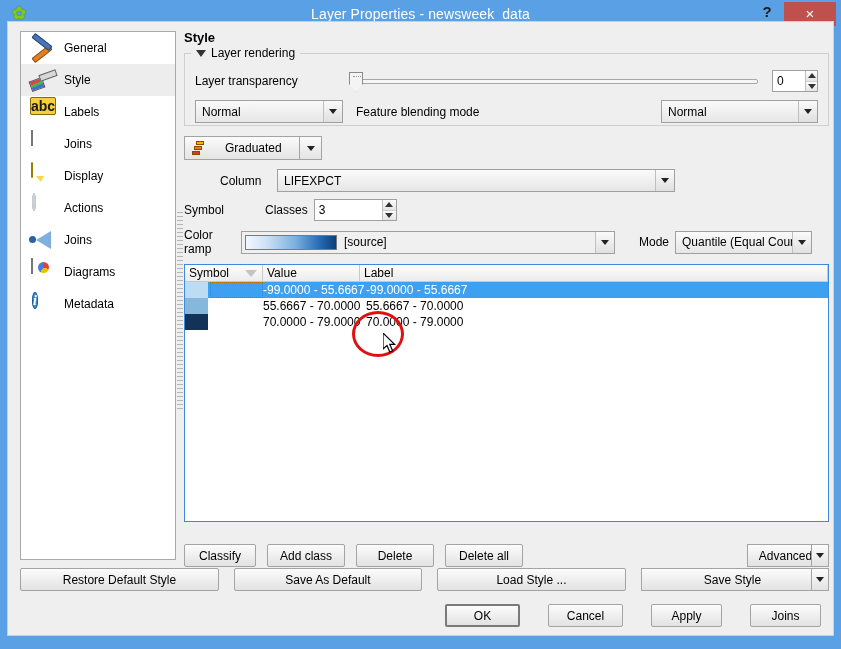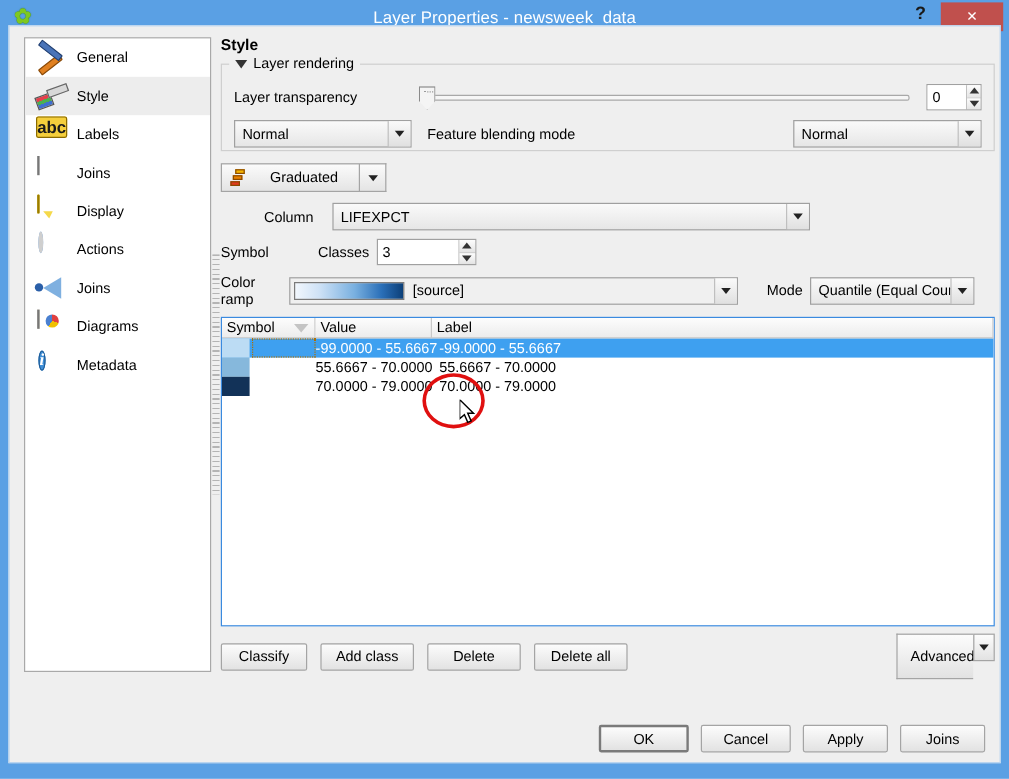--- a/index.html
+++ b/index.html
@@ -304,31 +304,31 @@
   #annot-ellipse{
     position:absolute; left:168px; top:281px;
     width:52px; height:46px;
     border:3px solid #e01010; border-radius:50%;
     pointer-events:none; z-index:50;
   }
   
   #cursor { position:absolute; left:199px; top:303px; z-index:60; pointer-events:none; }
 
   
-  #btn-row1 { display:flex; align-items:center; margin-top:6px; }
+  #btn-row1 { display:flex; margin-top:22px; }
   #btn-row2 {
     position:absolute; left:12px; bottom:44px;
     width:809px; display:flex; gap:15px;
   }
   #btn-row3 {
-    position:absolute; right:12px; bottom:8px; display:flex; gap:10px;
+    position:absolute; right:12px; bottom:8px; display:flex; gap:28px;
   }
   .split-btn { display:flex; }
   .split-main {
-    height:38px; border:1px solid #a4a4a4; border-right:none;
+    height:23px; border:1px solid #a4a4a4; border-right:none;
     background:linear-gradient(180deg,#fcfcfc,#e2e2e2);
     display:flex;align-items:center;justify-content:center;cursor:pointer;font-size:12px;padding-left:12px;
   }
   .split-arrow {
     width:18px;height:23px;border:1px solid #a4a4a4;
     background:linear-gradient(180deg,#fcfcfc,#e2e2e2);
     display:flex;align-items:center;justify-content:center;cursor:pointer;
   }
   .ar-sm{width:0;height:0;border-left:4px solid transparent;border-right:4px solid transparent;border-top:5px solid #222;}
 </style>
@@ -555,20 +555,31 @@
       </div>
 
       <div id="annot-ellipse"></div>
       <div id="cursor">
         <svg width="16" height="22" viewBox="0 0 16 22">
           <polygon points="0,0 0,16 4,12.5 6.8,19 9.6,17.8 6.8,11.4 11.6,11.4" fill="#ffffff" stroke="#000000" stroke-width="1.2"></polygon>
         </svg>
       </div>
     </div>
 
+    <div id="btn-row2">
+      <div class="btn" style="width:203px;">Restore Default Style</div>
+      <div class="btn" style="width:192px;">Save As Default</div>
+      <div class="btn" style="width:193px;">Load Style ...</div>
+      <div class="split-btn" style="margin-left:auto;">
+        <div class="split-main" style="width:170px;">Save Style</div>
+        <div class="split-arrow">
+            <span class="ar-sm"></span>
+          </div>
+      </div>
+    </div>
 
     <div id="btn-row3">
       <div class="btn default" style="width:75px;">OK</div>
       <div class="btn" style="width:75px;">Cancel</div>
       <div class="btn" style="width:71px;">Apply</div>
       <div class="btn" style="width:71px;">Joins</div>
     </div>
 
   </div>
 </div>

